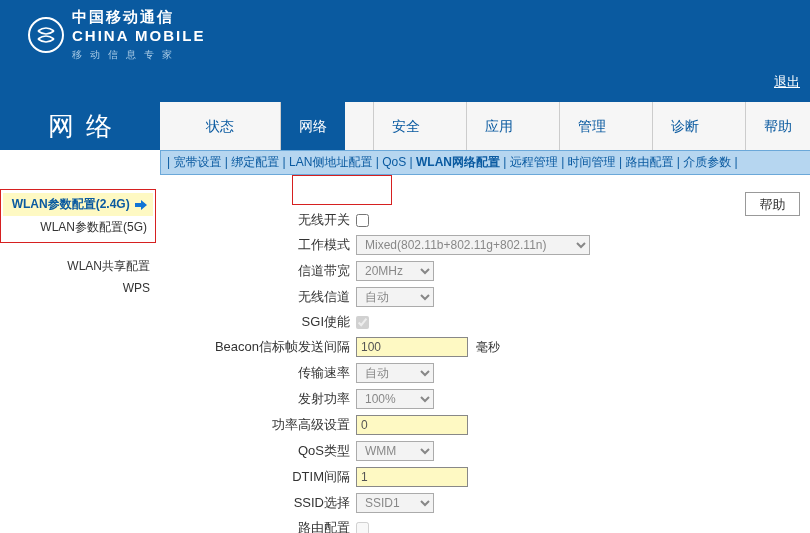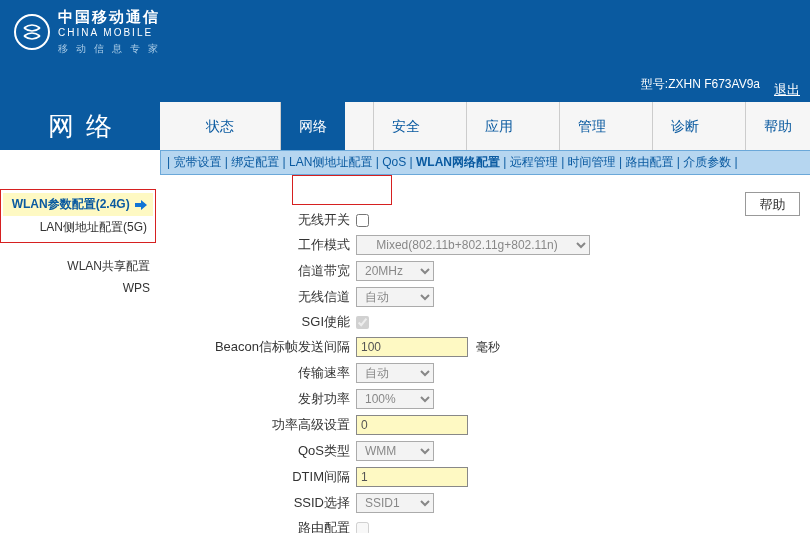--- a/index.html
+++ b/index.html
@@ -1,29 +1,29 @@
 <!DOCTYPE html>
 <html><head>
 <meta charset="utf-8">
 <style>
   * { box-sizing: border-box; margin: 0; padding: 0; }
   body { font-family: "Microsoft YaHei", Arial, sans-serif; font-size: 12px; color: #333; background: #fff; width: 810px; }
   .header { background: #0a5aa0; height: 68px; width: 810px; position: relative; }
-  .logo-wrap { position: absolute; left: 14px; top: 8px; display: flex; align-items: center; }
+  .logo-wrap { position: absolute; left: 28px; top: 8px; display: flex; align-items: center; }
   .logo-circle { width: 36px; height: 36px; border: 2px solid #fff; border-radius: 50%; position: relative; color: #fff; display: flex; align-items: center; justify-content: center; }
   .logo-circle svg { width: 24px; height: 24px; }
   .brand { margin-left: 8px; }
   .brand-cn { color: #fff; font-size: 15px; font-weight: bold; letter-spacing: 2px; }
-  .brand-en { color: #fff; font-size: 10px; letter-spacing: 2px; }
+  .brand-en { color: #fff; font-size: 15px; letter-spacing: 2px; font-weight: bold; }
   .brand-sub { color: #a9cbe6; font-size: 10px; margin-top: 4px; letter-spacing: 8px; }
   .subbar { height: 34px; background: #0a5aa0; position: relative; }
   .subbar-text { position: absolute; right: 50px; top: 8px; color: #fff; font-size: 12px; }
   .subbar-text .label { color: #fff; }
   .subbar-text .model { color: #fff; }
-  .logout { position: absolute; right: 10px; top: 13px; color: #fff; text-decoration: underline; font-size: 13px; cursor: pointer; }
+  .logout { position: absolute; right: 10px; top: 5px; color: #fff; text-decoration: underline; font-size: 13px; cursor: pointer; }
   .main-wrap { display: flex; width: 810px; }
   .left-head { width: 160px; height: 48px; background: #0a5aa0; color: #fff; font-size: 26px; text-align: center; line-height: 48px; letter-spacing: 12px; padding-left: 12px; }
   .tabs { width: 650px; height: 48px; background: #f6f6f6; display: flex; }
   .tab { flex: 1; border-left: 1px solid #ccc; text-align: center; line-height: 48px; color: #0a5aa0; font-size: 14px; cursor: pointer; position: relative; margin-left: 28px; }
   .tab:first-child { border-left: none; }
   .tab.active { background: #0a5aa0; color: #fff; }
   .subtabs { margin-left: 160px; width: 744px; background: #b6d6f0; padding: 3px 6px; font-size: 12px; color: #0a5aa0; border: 1px solid #6ba8d9; }
   .subtabs a { color: #0a5aa0; text-decoration: none; cursor: pointer; }
   .subtabs a.active { font-weight: bold; }
   .body-wrap { display: flex; width: 810px; }
@@ -35,21 +35,21 @@
   .arrow svg { display: block; }
   .content { padding: 36px 0 0 26px; width: 580px; position: relative; }
   .form-row { display: flex; align-items: center; margin-bottom: 6px; }
   .form-label { width: 170px; text-align: right; padding-right: 6px; font-size: 13px; color: #333; }
   .form-field { display: flex; align-items: center; }
   .form-field select, .form-field input[type=text] { font-size: 12px; height: 20px; border: 1px solid #888; background: #efefef; padding: 0 4px; }
   .form-field select:disabled { background: #efefef; color: #555; }
   .form-field input[type=text] { width: 112px; background: #fff; }
   .form-field input[type=text]:disabled { background: #fef9c3; }
   .form-field .unit { margin-left: 8px; }
-  .sel-wide { width: 234px; text-align: center; }
+  .sel-wide { width: 234px; }
   .sel-mid { width: 78px; }
   .highlight-box { position: absolute; border: 1px solid #d62020; top: 0px; left: 132px; width: 100px; height: 30px; pointer-events: none; }
   .help-box { position: absolute; right: 10px; top: 192px; width: 55px; height: 24px; border: 1px solid #999; text-align: center; line-height: 24px; font-size: 13px; color: #333; background: #fff; cursor: pointer; }
   input[type=checkbox] { width: 13px; height: 13px; }
 </style>
 </head>
 <body>
 
 <div class="header">
   <div class="logo-wrap">
@@ -60,23 +60,20 @@
     </div>
     <div class="brand">
       <div class="brand-cn">中国移动通信</div>
       <div class="brand-en">CHINA MOBILE</div>
       <div class="brand-sub">移动信息专家</div>
     </div>
   </div>
 </div>
 
 <div class="subbar">
-  <div class="subbar-text">
-    <span class="label">型号:</span><span class="model">ZXHN F673AV9a</span>
-  </div>
   <a class="logout">退出</a>
 </div>
 
 <div class="main-wrap">
   <div class="left-head">网络</div>
   <div class="tabs">
     <div class="tab">状态</div>
     <div class="tab active">网络</div>
     <div class="tab">安全</div>
     <div class="tab">应用</div>
@@ -100,21 +97,21 @@
 
 <div class="body-wrap">
   <div class="sidebar">
     <div class="sidegroup">
       <div class="sidebar-item active">
         <span>WLAN参数配置(2.4G)</span>
         <span class="arrow"><svg viewBox="0 0 12 10">
               <path fill="#1074d6" d="M0 3h6V0l6 5-6 5V7H0z"></path>
             </svg></span>
       </div>
-      <div class="sidebar-item">LAN侧地址配置(5G)</div>
+      <div class="sidebar-item">WLAN参数配置(5G)</div>
     </div>
     <div class="sidebar-item" style="margin-top:12px;">WLAN共享配置</div>
     <div class="sidebar-item">WPS</div>
   </div>
 
   <div class="content">
     <div class="highlight-box"></div>
 
     <div class="form-row">
       <div class="form-label">无线开关</div>

